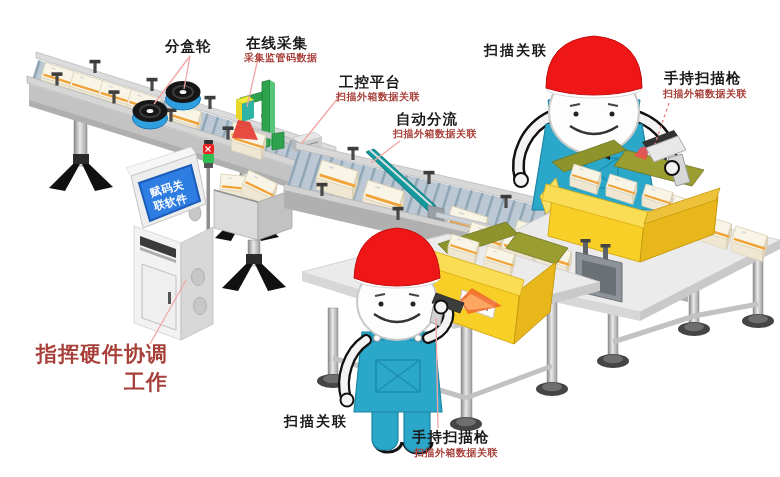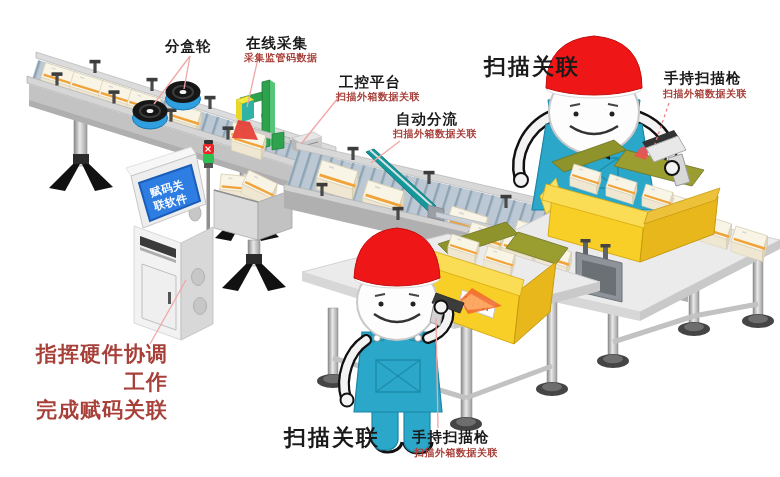--- a/index.html
+++ b/index.html
@@ -1,21 +1,21 @@
 <!DOCTYPE html>
 <html><head>
 <meta charset="utf-8">
 <style>
   html,body{margin:0;padding:0;background:#fff;}
   .stage{position:relative;width:780px;height:477px;background:#ffffff;overflow:hidden;
          font-family:"Liberation Sans",sans-serif;}
   .stage svg{position:absolute;left:0;top:0;}
   .lbl{position:absolute;white-space:nowrap;line-height:1.15;}
   .lbl-main{font-weight:bold;color:#1a1a1a;font-size:14.5px;letter-spacing:1px;}
-  .lbl-big{font-weight:bold;color:#1a1a1a;font-size:22px;letter-spacing:2px;margin-top:12px;}
+  .lbl-big{font-weight:bold;color:#1a1a1a;font-size:14px;letter-spacing:2px;}
   .lbl-sub{font-weight:bold;color:#a8403a;font-size:10px;letter-spacing:0.5px;text-align:right;}
   .lbl-sub2{font-weight:bold;color:#a8403a;font-size:21px;letter-spacing:1px;}
   .gongkong{position:absolute;left:18px;top:340px;width:150px;text-align:right;}
   .gongkong .t{font-weight:bold;color:#1a1a1a;font-size:19px;letter-spacing:2px;margin-bottom:3px;}
   .screen-text{position:absolute;left:145px;top:182px;width:48px;text-align:center;
       transform:rotate(-15deg);color:#ffffff;font-weight:bold;font-size:11px;line-height:1.25;
       letter-spacing:0.5px;}
 </style>
 </head>
 <body>
@@ -391,21 +391,20 @@
 <div class="lbl lbl-main" style="left:396px;top:111px">自动分流</div>
 <div class="lbl lbl-sub" style="left:393px;top:128px">扫描外箱数据关联</div>
 
 <div class="lbl lbl-big" style="left:484px;top:42px">扫描关联</div>
 
 <div class="lbl lbl-main" style="left:664px;top:70px">手持扫描枪</div>
 <div class="lbl lbl-sub" style="left:663px;top:88px">扫描外箱数据关联</div>
 
 <div class="gongkong">
   <div class="lbl-sub2">指挥硬件协调工作</div>
-  <div class="lbl-sub2">完成赋码关联</div>
 </div>
 
 <div class="lbl lbl-big" style="left:284px;top:413px">扫描关联</div>
 
 <div class="lbl lbl-main" style="left:412px;top:429px">手持扫描枪</div>
 <div class="lbl lbl-sub" style="left:414px;top:447px">扫描外箱数据关联</div>
 
 <div class="screen-text">
   <div>赋码关</div>
   <div>联软件</div>

